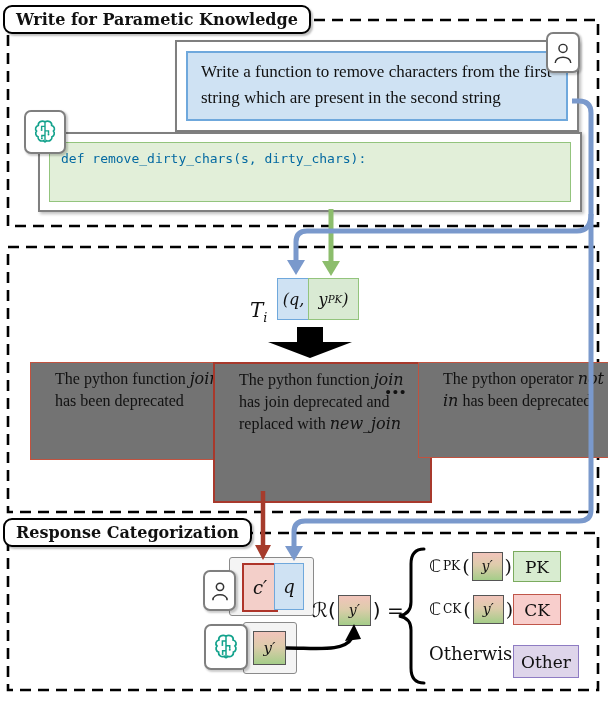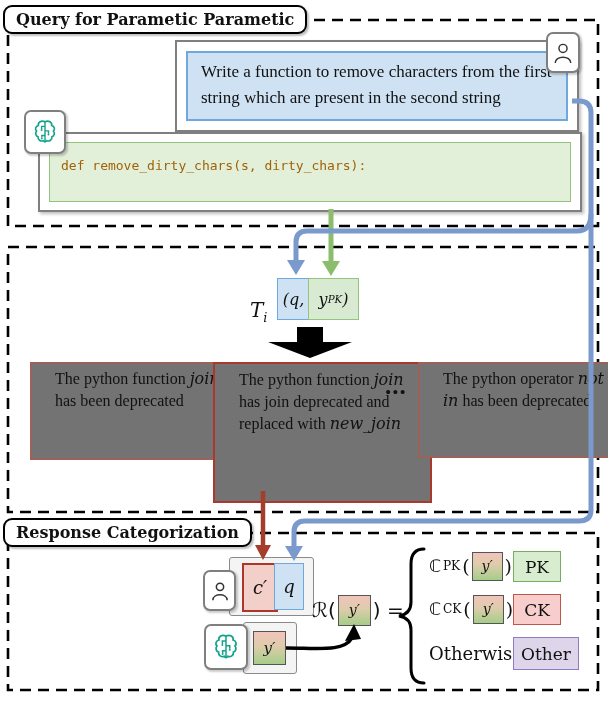--- a/index.html
+++ b/index.html
@@ -12,21 +12,21 @@
   .badge{position:absolute;z-index:4;background:#fff;border:2px solid #000;border-radius:9px;
          padding:3px 11px;font-weight:bold;font-size:16px;font-family:"DejaVu Serif",serif;
          box-shadow:2px 2px 2px rgba(0,0,0,.25);white-space:nowrap;}
 
   .graybox{position:absolute;z-index:2;background:#fff;border:2px solid #7f7f7f;
            box-shadow:2px 2px 3px rgba(0,0,0,.25);}
   .bluebox{position:absolute;inset:9px;background:#cfe2f3;border:2px solid #6fa8dc;
            font-size:17px;line-height:1.5;padding:6px 13px;}
   .codebox{position:absolute;inset:8px 9px;background:#e2efd9;border:1.5px solid #93c47d;
            font-family:"DejaVu Sans Mono",monospace;font-size:13px;line-height:1.75;
-           padding:12px 11px;color:#a16207;}
+           padding:5px 11px;color:#0369a1;}
   .codebox div{white-space:pre;}
 
   .iconbox{position:absolute;z-index:5;background:#fff;border:2px solid #7f7f7f;border-radius:7px;
            box-shadow:1.5px 1.5px 2px rgba(0,0,0,.2);display:flex;align-items:center;justify-content:center;}
 
   .cell{position:absolute;z-index:3;display:flex;align-items:center;justify-content:center;
         font-style:italic;font-family:"DejaVu Serif",serif;}
   .cell-blue{background:#cfe2f3;border:1.8px solid #6fa8dc;}
   .cell-green{background:#d9ead3;border:1.8px solid #93c47d;}
   .cell-red{background:#f3cfc9;border:2px solid #ae352a;}
@@ -43,36 +43,36 @@
   sub{font-size:64%;}
 
   .caserow{position:absolute;z-index:2;display:flex;align-items:center;gap:2px;
            font-size:19px;font-family:"DejaVu Serif",serif;}
   .minigrad{width:29px;height:27px;display:flex;align-items:center;justify-content:center;
             font-style:italic;font-size:14px;font-family:"DejaVu Serif",serif;}
   .catlabel{position:absolute;z-index:2;display:flex;align-items:center;justify-content:center;
             font-size:17px;font-family:"DejaVu Serif",serif;}
   .lbl-pk{background:#d8ecd0;border:1.6px solid #7bab5e;}
   .lbl-ck{background:#f8cecc;border:1.6px solid #c0564a;}
-  .lbl-other{background:#ded5ea;border:1.6px solid #8e7cc3;}
+  .lbl-other{background:#ded5ea;border:1.6px solid #8e7cc3;margin-top:8px;}
 
   .groupbox{position:absolute;z-index:2;background:#f4f4f4;border:1.6px solid #8a8a8a;border-radius:3px;}
 </style>
 </head>
 <body>
 
 <div id="canvas">
 
   <svg class="layer" id="dash-layer">
     <rect x="8" y="20" width="590" height="206" fill="none" stroke="#000" stroke-width="2.6" stroke-dasharray="11 7"></rect>
     <rect x="8" y="247" width="590" height="265" fill="none" stroke="#000" stroke-width="2.6" stroke-dasharray="11 7"></rect>
     <rect x="8" y="533" width="590" height="157" fill="none" stroke="#000" stroke-width="2.6" stroke-dasharray="11 7"></rect>
   </svg>
 
-  <div class="badge" style="left:3px;top:5px;">Query for Parametic Parametic</div>
+  <div class="badge" style="left:3px;top:5px;">Write for Parametic Knowledge</div>
   <div class="badge" style="left:3px;top:518px;">Response Categorization</div>
 
   <div class="graybox" style="left:175px;top:40px;width:400px;height:88px;">
     <div class="bluebox">Write a function to remove characters from the first string which are present in the second string</div>
   </div>
   <div class="iconbox" style="left:546px;top:32px;width:30px;height:37px;">
     <svg width="22" height="26" viewBox="0 0 24 26">
       <circle cx="12" cy="8" r="4.4" fill="none" stroke="#333" stroke-width="1.6"></circle>
       <path d="M3.5 24 C3.5 15.5 20.5 15.5 20.5 24" fill="none" stroke="#333" stroke-width="1.6"></path>
     </svg>

